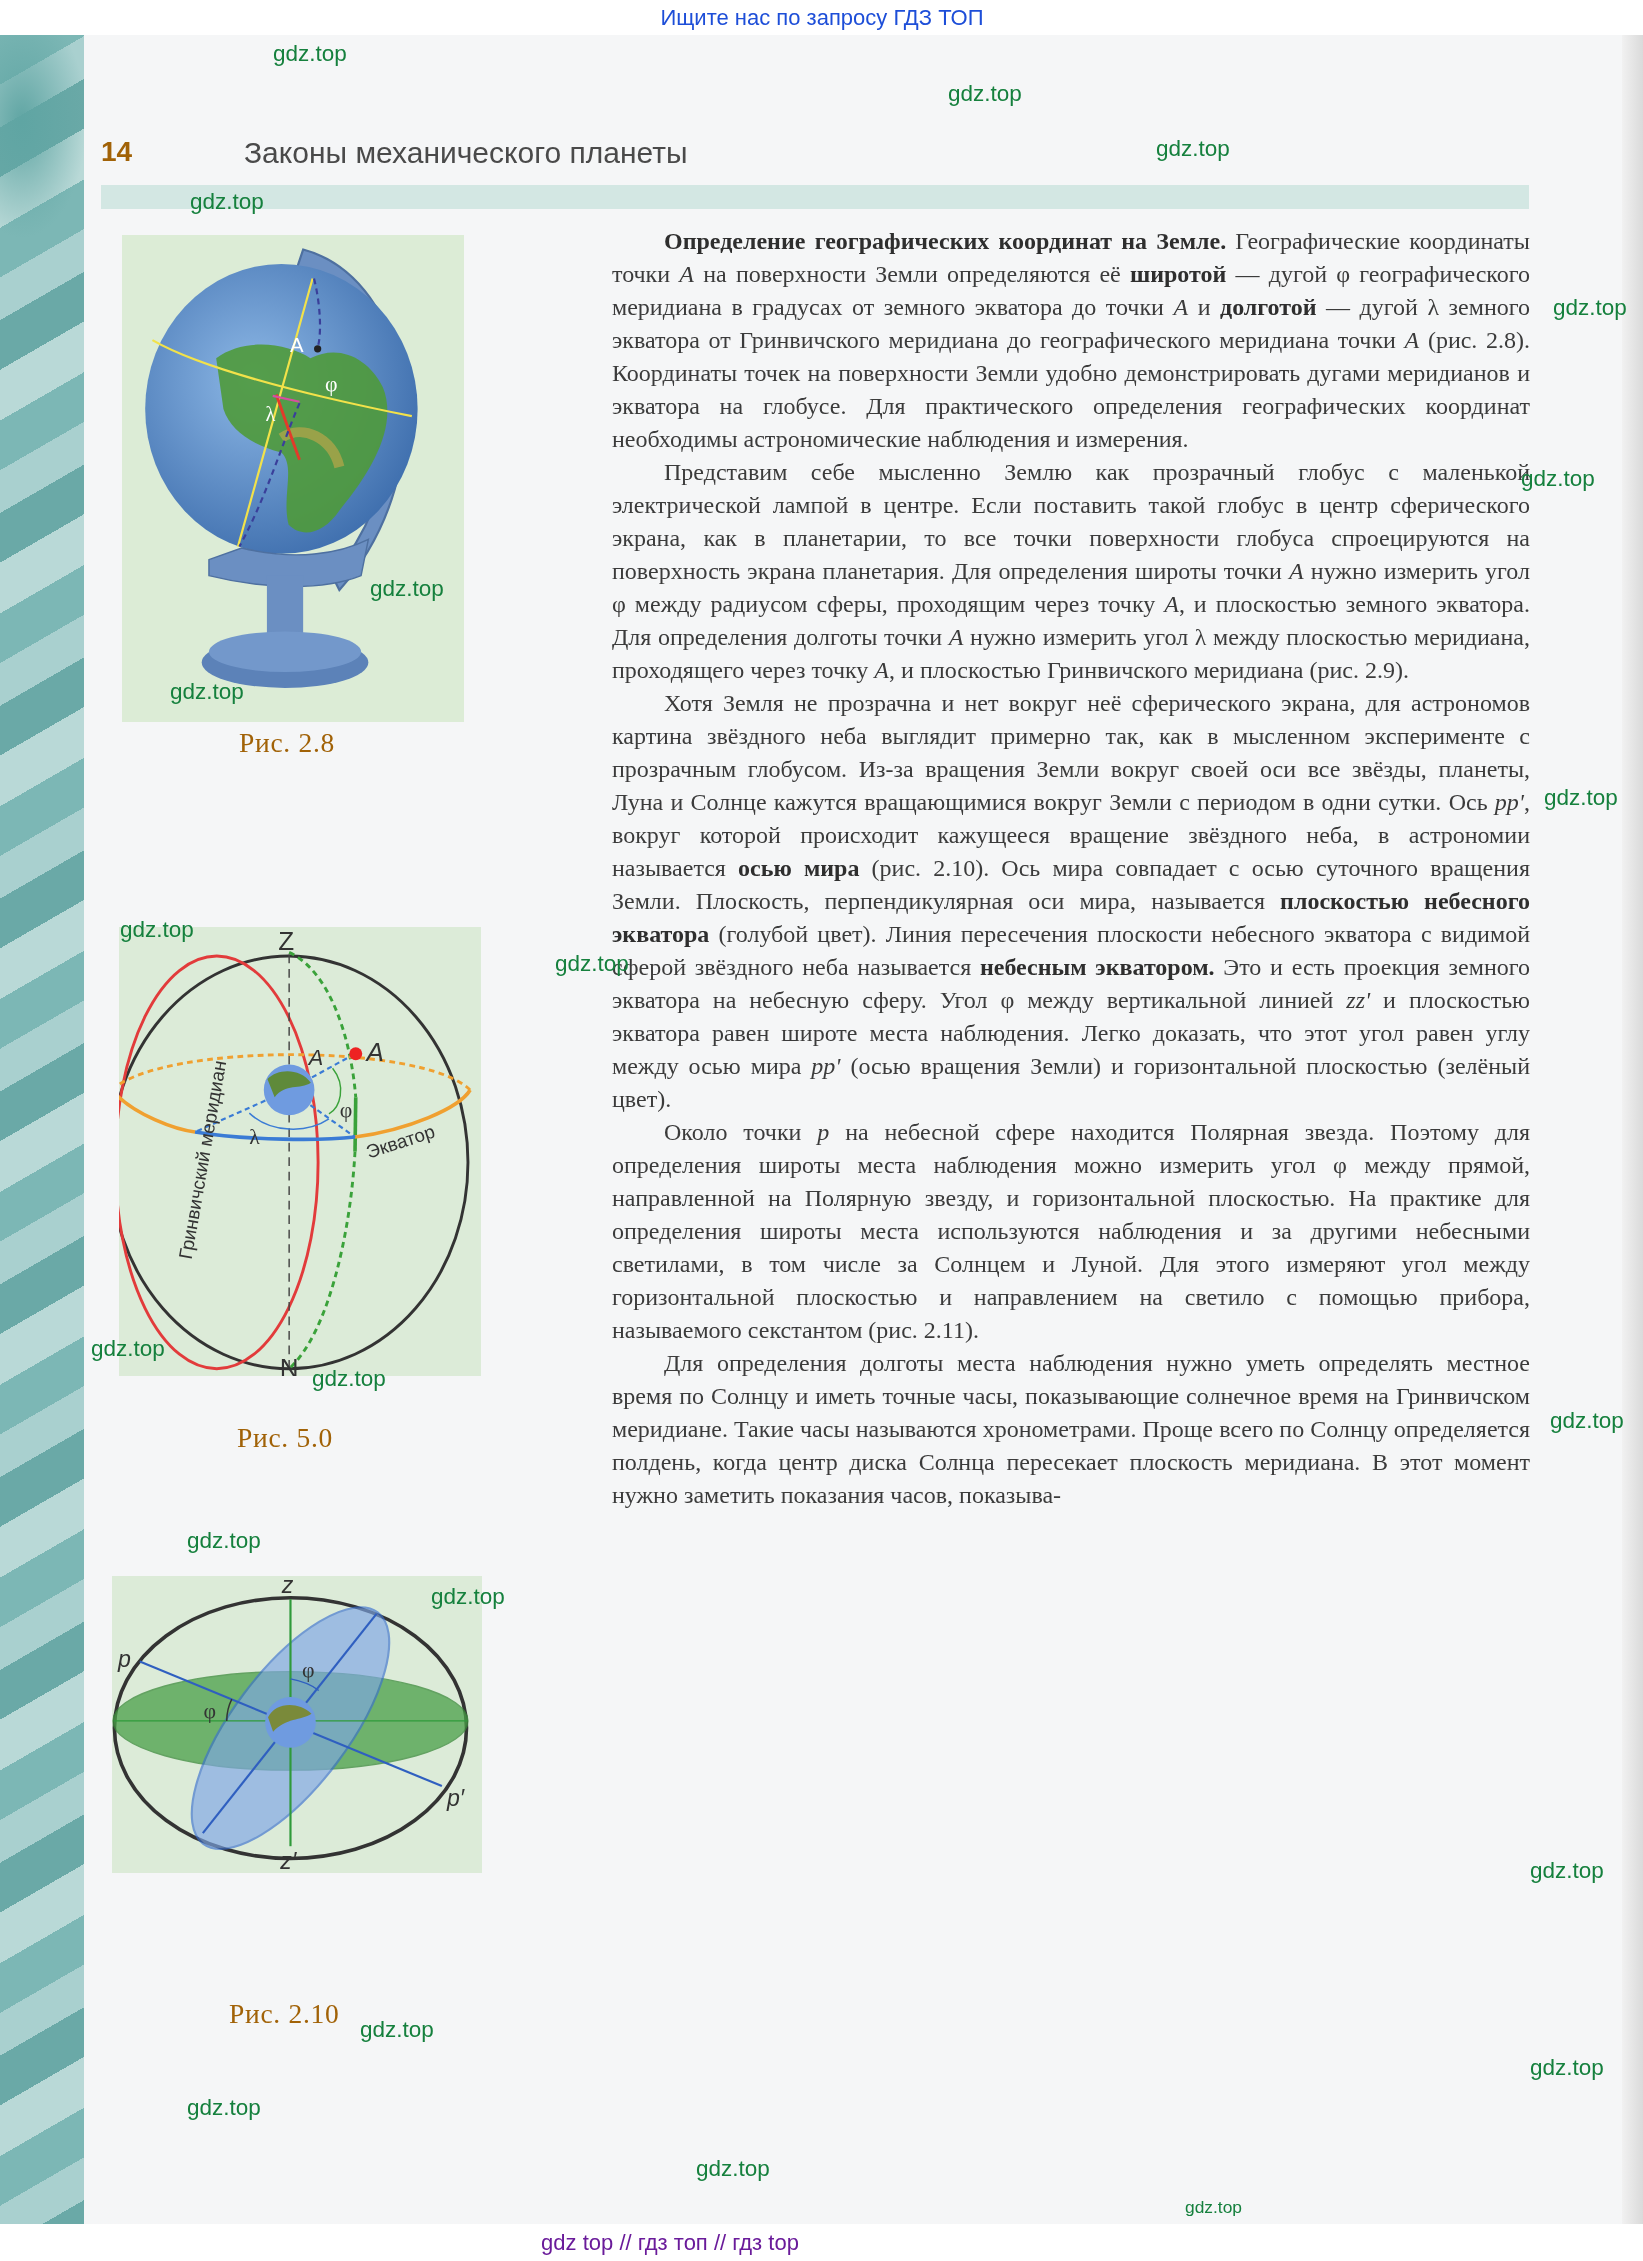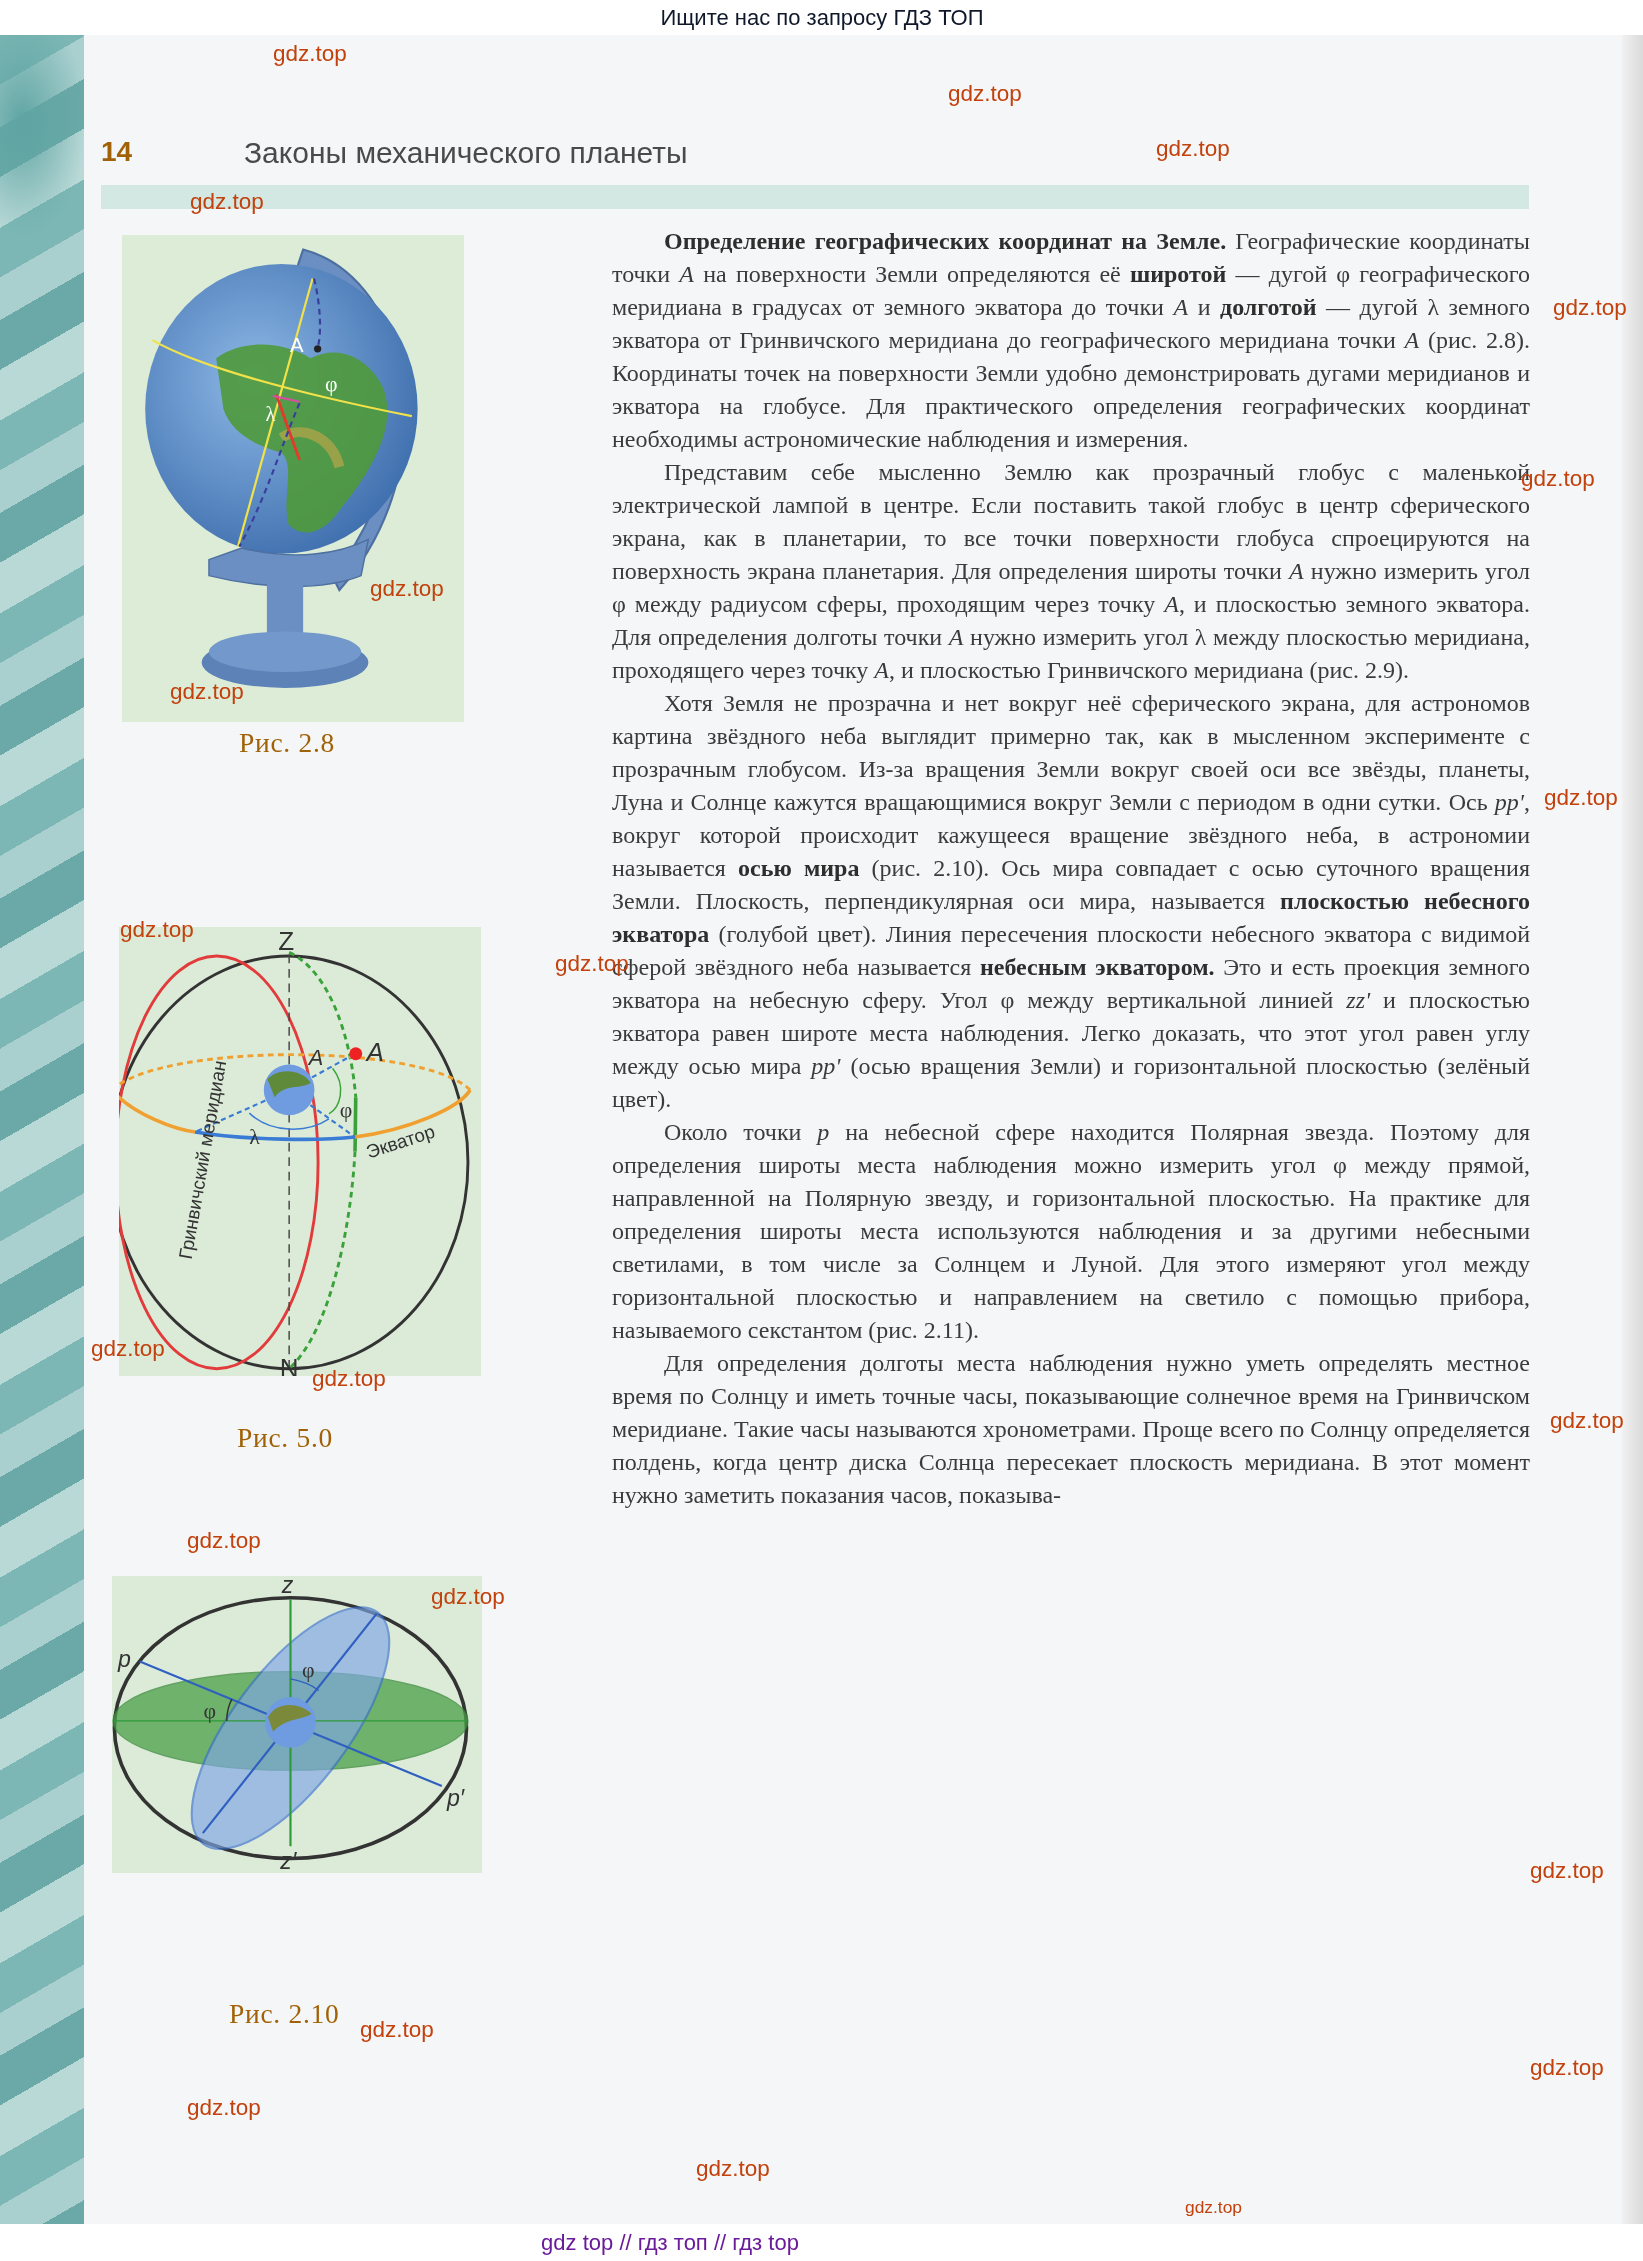--- a/index.html
+++ b/index.html
@@ -1,30 +1,30 @@
 <!DOCTYPE html>
 <html style="font-size:11.6px"><head>
 <meta charset="utf-8">
 <style>
   html, body { margin:0; padding:0; }
   body { width:1644px; height:2261px; position:relative; background:#ffffff; overflow:hidden;
          font-family:"Liberation Serif", serif; }
   .topbar { position:absolute; left:0; top:0; width:1644px; height:35px; background:#fff; text-align:center; }
-  .topbar span { font-family:"Liberation Sans", sans-serif; font-size:22px; color:#0f172a; line-height:35px; }
+  .topbar span { font-family:"Liberation Sans", sans-serif; font-size:22px; color:#1d4ed8; line-height:35px; }
   .page { position:absolute; left:0; top:35px; width:1644px; height:2189px; background:#f5f6f7; }
   .leftstrip { position:absolute; left:0; top:0; width:84px; height:2189px;
     background:
       radial-gradient(ellipse 65px 116px at 22px 87px, #5fa5a3 0%, rgba(95,165,163,0) 100%),
       repeating-linear-gradient(150deg, #7cb7b5 0 43px, #a9d0cf 43px 80px, #6aa9a7 80px 123px, #b9d9d7 123px 167px);
   }
   .rightedge { position:absolute; right:0; top:0; width:22px; height:2189px; background:linear-gradient(90deg,#f1f1f1,#d9d9d9); }
   .pagenum { position:absolute; left:101px; top:101px; font-family:"Liberation Sans", sans-serif; font-weight:bold; font-size:28px; color:#a16207; }
   .chapter { position:absolute; left:244px; top:101px; font-family:"Liberation Sans", sans-serif; font-size:30px; color:#4a4a4a; }
   .band { position:absolute; left:101px; top:150px; width:1428px; height:24px; background:#d3e7e3; }
-  .wm { position:absolute; font-family:"Liberation Sans", sans-serif; font-size:22.5px; color:#c2410c; white-space:nowrap; }
+  .wm { position:absolute; font-family:"Liberation Sans", sans-serif; font-size:22.5px; color:#15803d; white-space:nowrap; }
   .text { position:absolute; left:612px; top:190px; width:918px; font-size:24px; line-height:33px; color:#3b3b3b;
           text-align:justify; }
   .text p { margin:0; text-indent:52px; }
   .text b { color:#2e2e2e; }
   .text i { font-style:italic; }
   .fig { position:absolute; background:#dcebd8; }
   .cap { position:absolute; font-size:27.5px; color:#a16207; letter-spacing:0.7px; }
   .bottom { position:absolute; left:0; top:2224px; width:1340px; height:37px; background:#fff; text-align:center; }
   .bottom span { font-family:"Liberation Sans", sans-serif; font-size:22px; color:#6a1b9a; line-height:37px; }
 </style>

